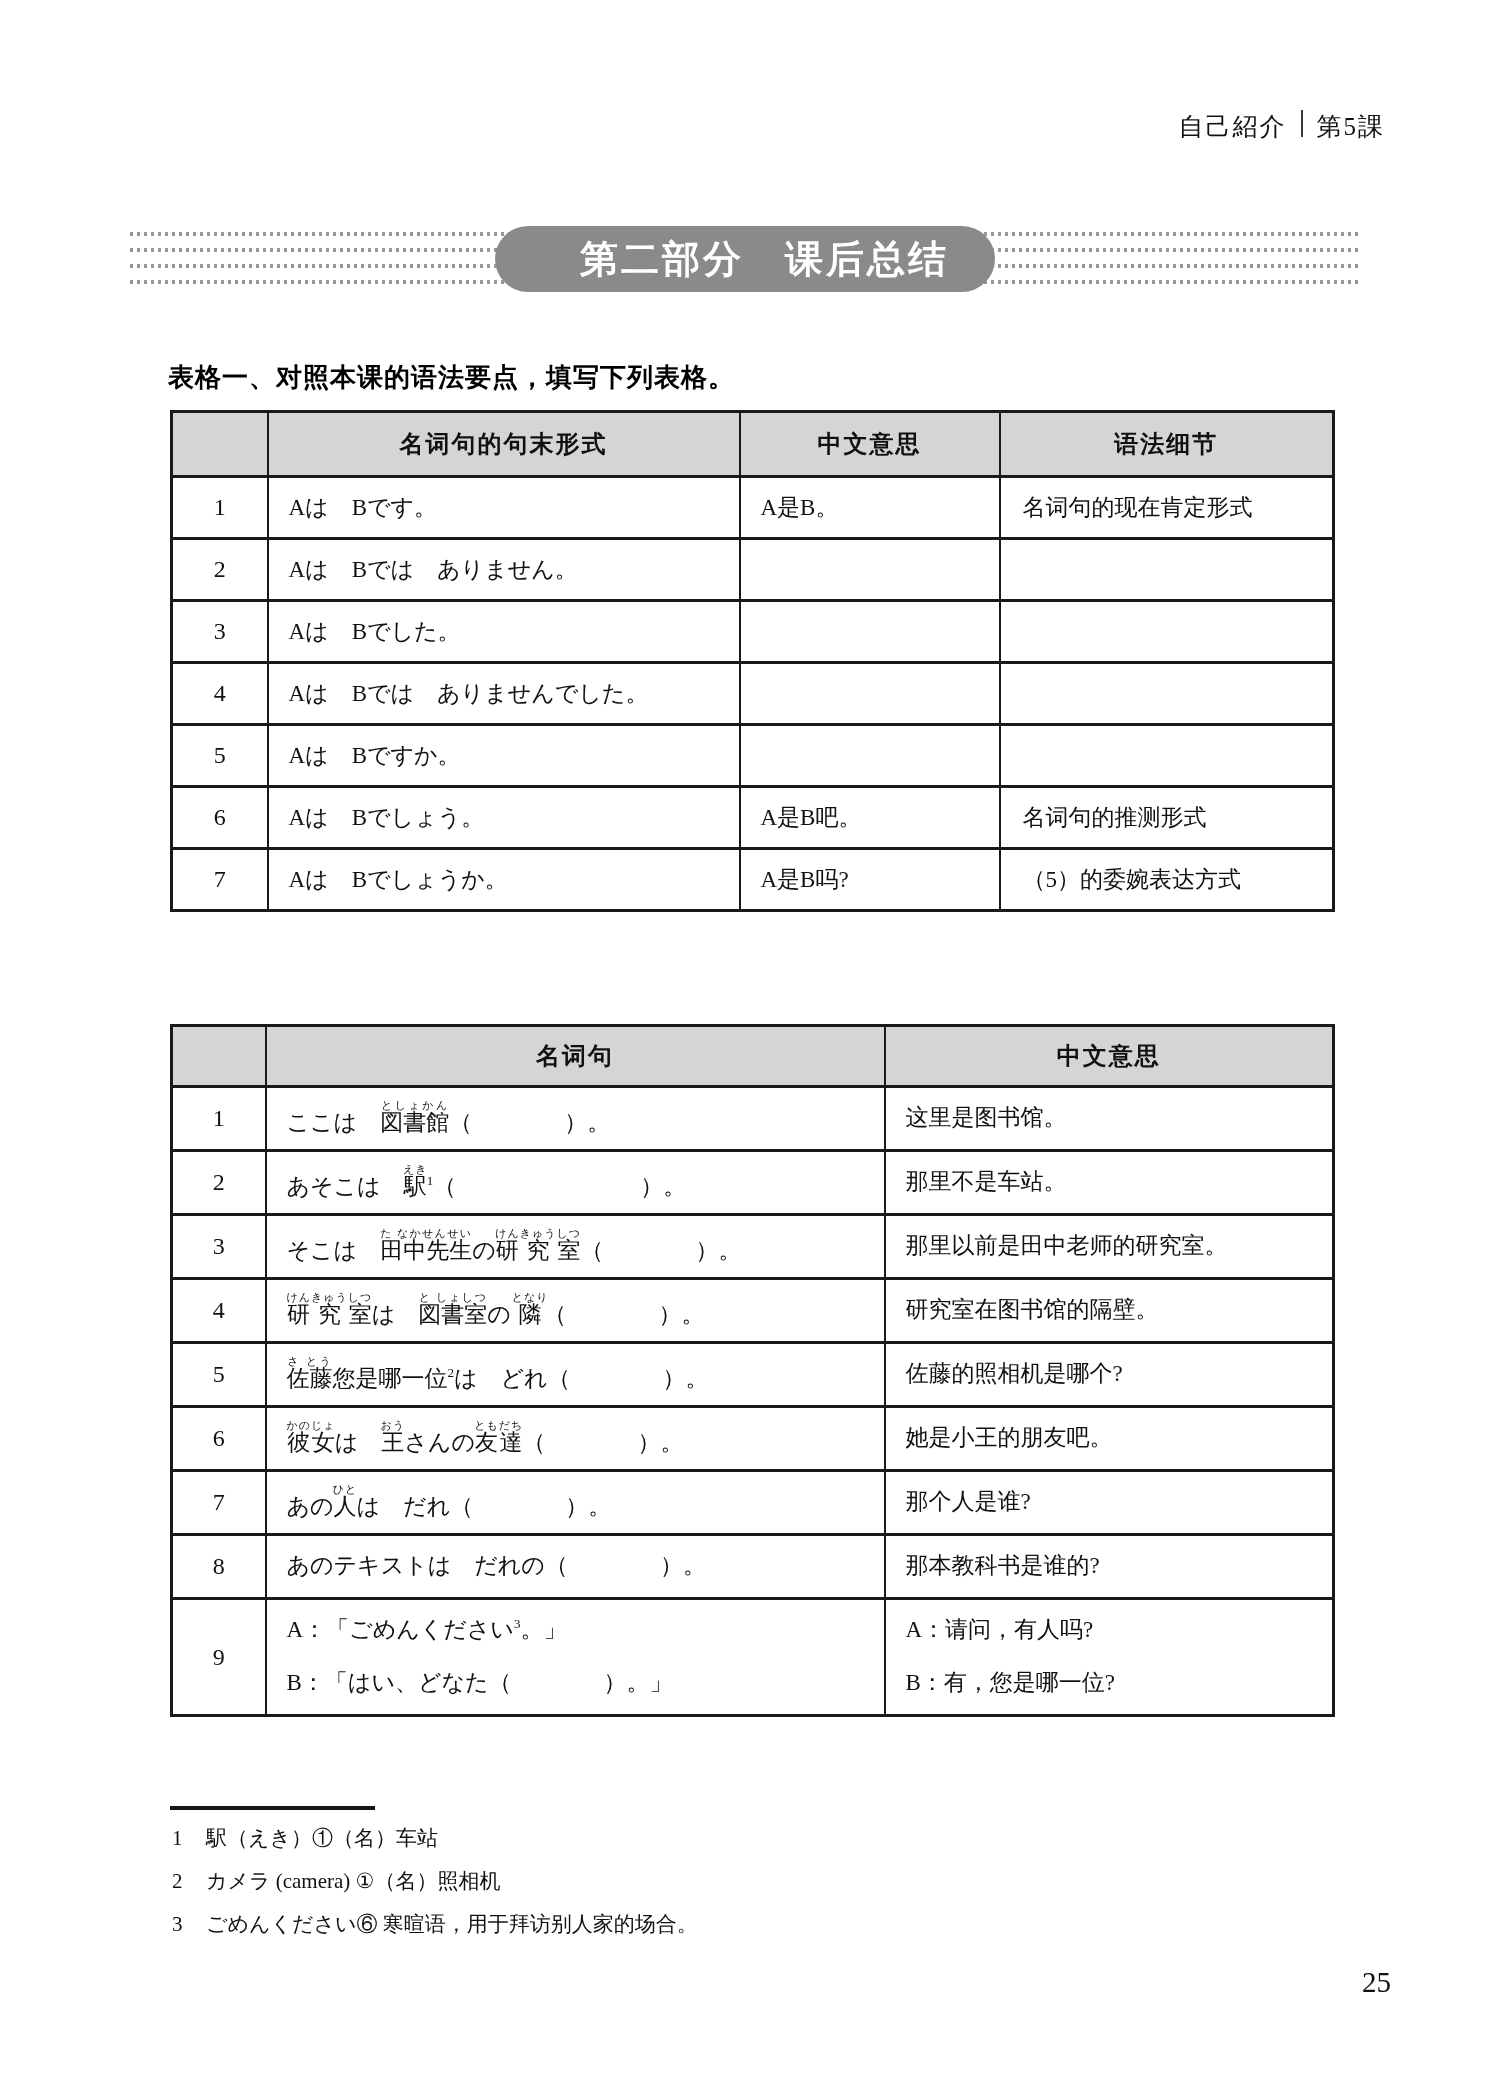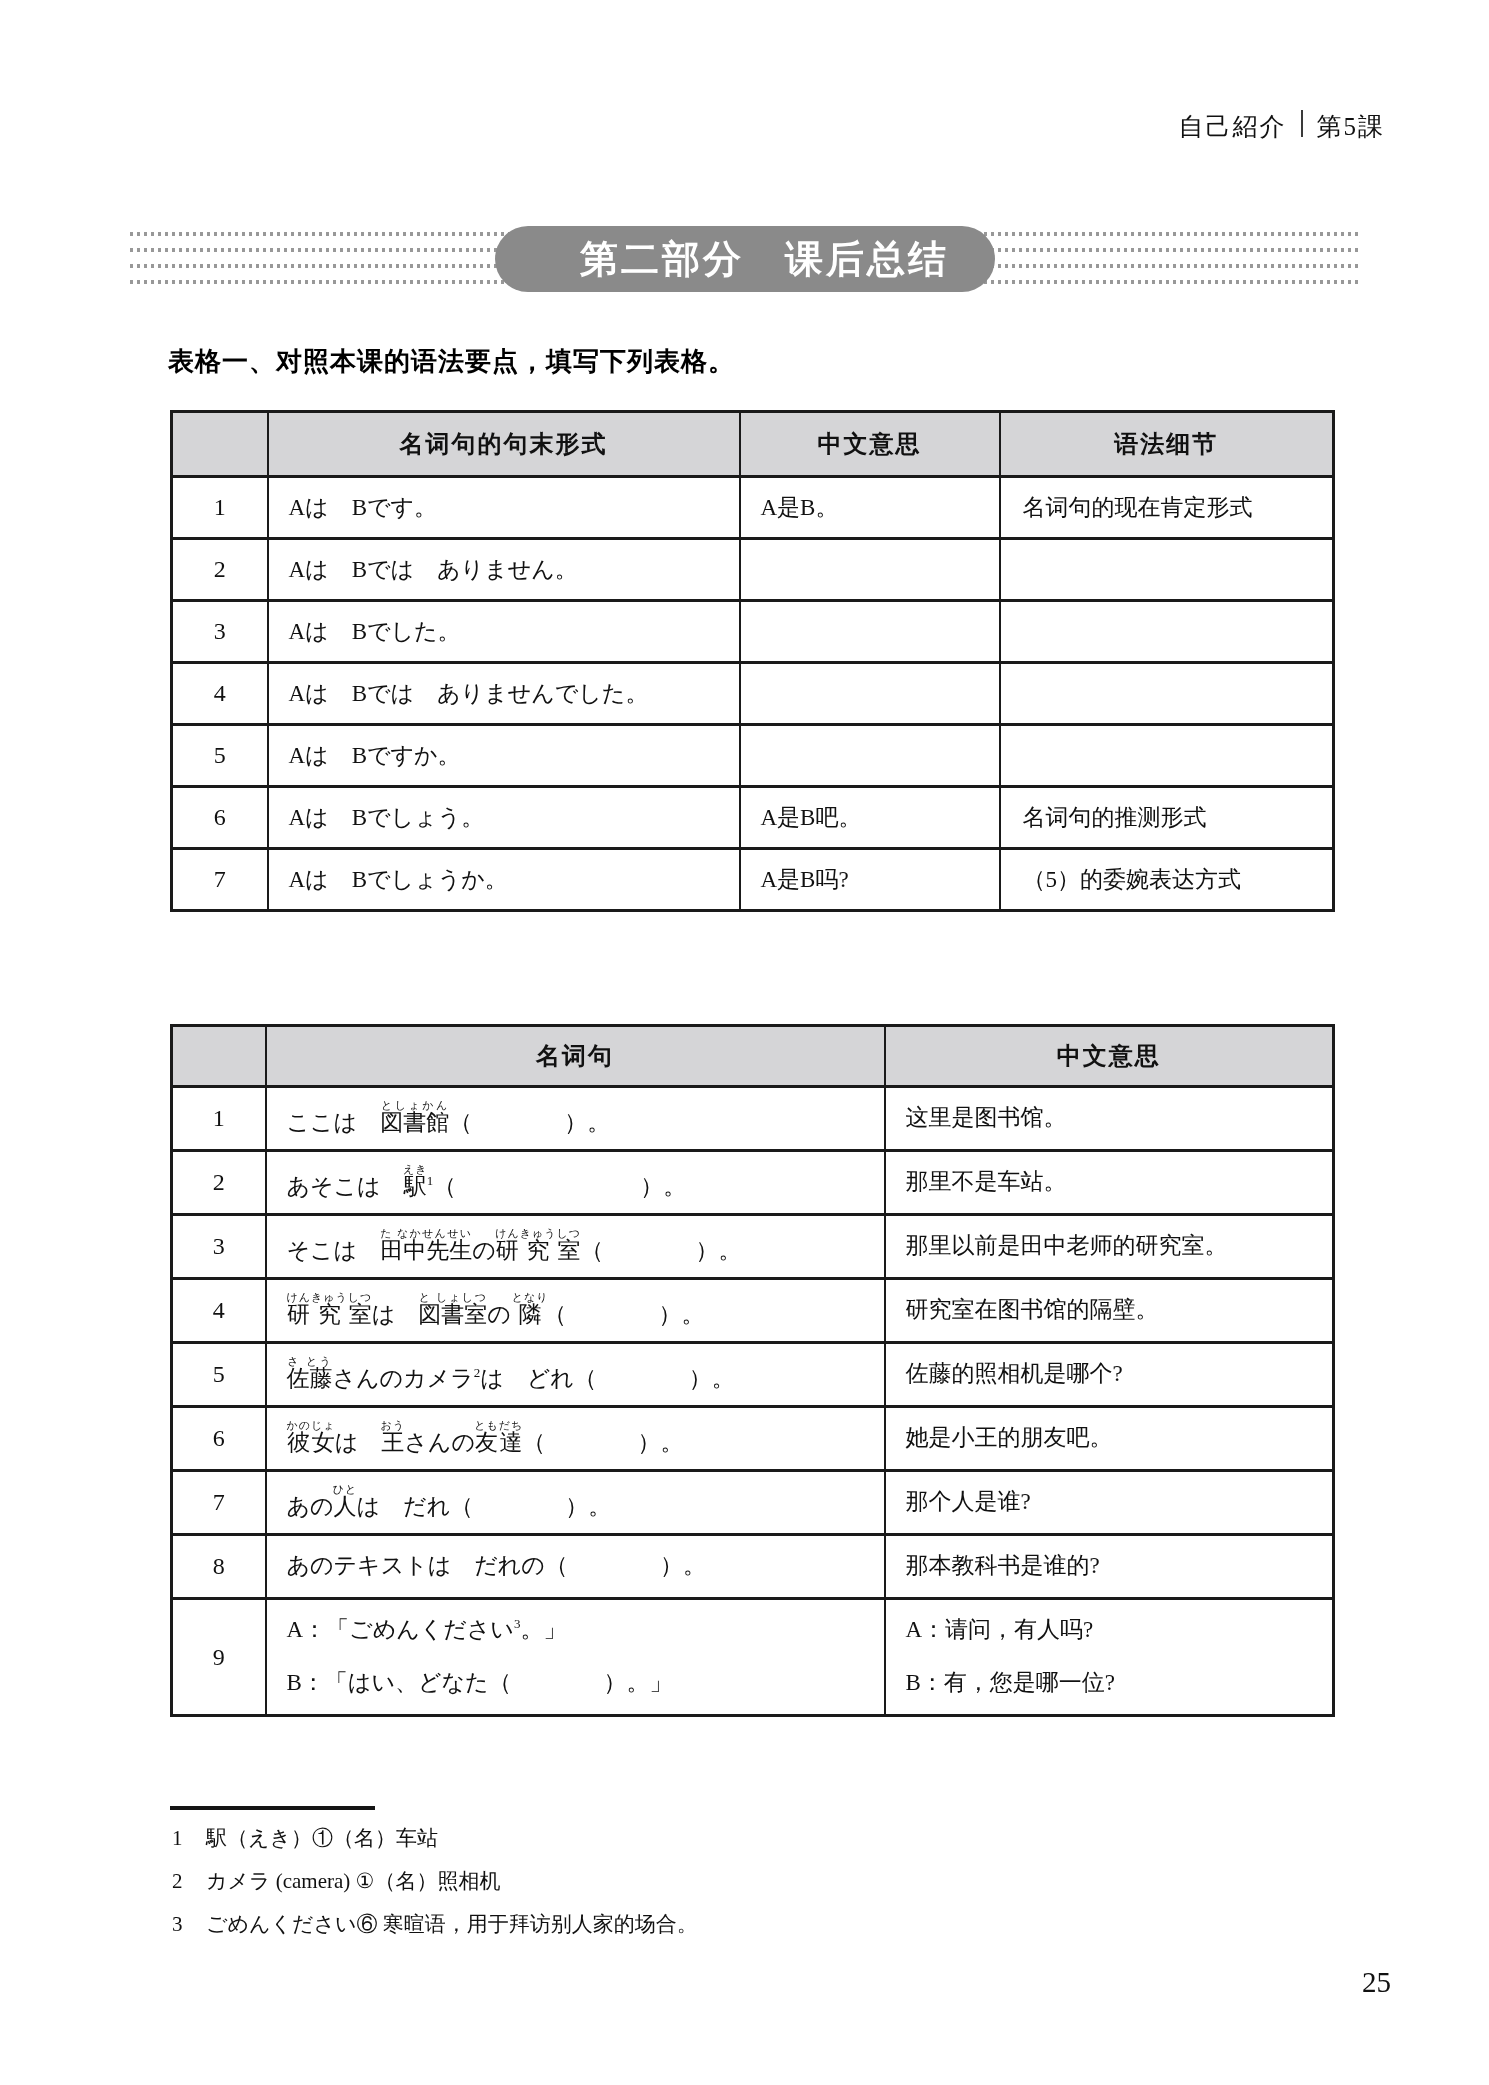--- a/index.html
+++ b/index.html
@@ -29,21 +29,21 @@
   .capsule-text{
     color:#fff;font-size:38px;font-weight:bold;letter-spacing:3px;
     font-family:Liberation Serif, serif;
     margin-left:40px;
   }
   
   .caption{
     position:absolute;left:168px;font-size:26px;font-weight:bold;color:#000;
     font-family:"Liberation Sans","DejaVu Sans",sans-serif;letter-spacing:1px;
   }
-  #caption1{top:344px;font-family:Liberation Serif, serif;}
+  #caption1{top:360px;font-family:Liberation Serif, serif;}
   #caption2{top:966px;}
   
   table{
     position:absolute;left:170px;width:1162px;border-collapse:collapse;table-layout:fixed;
     border:3px solid #1a1a1a;background:#fff;
   }
   #table1{top:410px;}
   #table2{top:1024px;}
   th,td{border-left:2px solid #1a1a1a;border-top:3px solid #1a1a1a;vertical-align:middle;}
   th{
@@ -202,21 +202,21 @@
           <td class="jp">
             <div class="jp-line"><ruby>研 究 室<rt>けんきゅうしつ</rt></ruby><span>は　</span><ruby>図書室<rt>と しょしつ</rt></ruby><span>の </span><ruby>隣<rt>となり</rt></ruby><span>（　　　　）。</span></div>
           </td>
           <td class="cn">
             <div class="cn-line">研究室在图书馆的隔壁。</div>
           </td>
         </tr>
         <tr>
           <td class="num">5</td>
           <td class="jp">
-            <div class="jp-line"><ruby>佐藤<rt>さ とう</rt></ruby><span>さんのカメラ</span><sup>2</sup><span>は　どれ（　　　　）。</span></div>
+            <div class="jp-line"><ruby>佐藤<rt>さ とう</rt></ruby><span>您是哪一位</span><sup>2</sup><span>は　どれ（　　　　）。</span></div>
           </td>
           <td class="cn">
             <div class="cn-line">佐藤的照相机是哪个?</div>
           </td>
         </tr>
         <tr>
           <td class="num">6</td>
           <td class="jp">
             <div class="jp-line"><ruby>彼女<rt>かのじょ</rt></ruby><span>は　</span><ruby>王<rt>おう</rt></ruby><span>さんの</span><ruby>友達<rt>ともだち</rt></ruby><span>（　　　　）。</span></div>
           </td>

